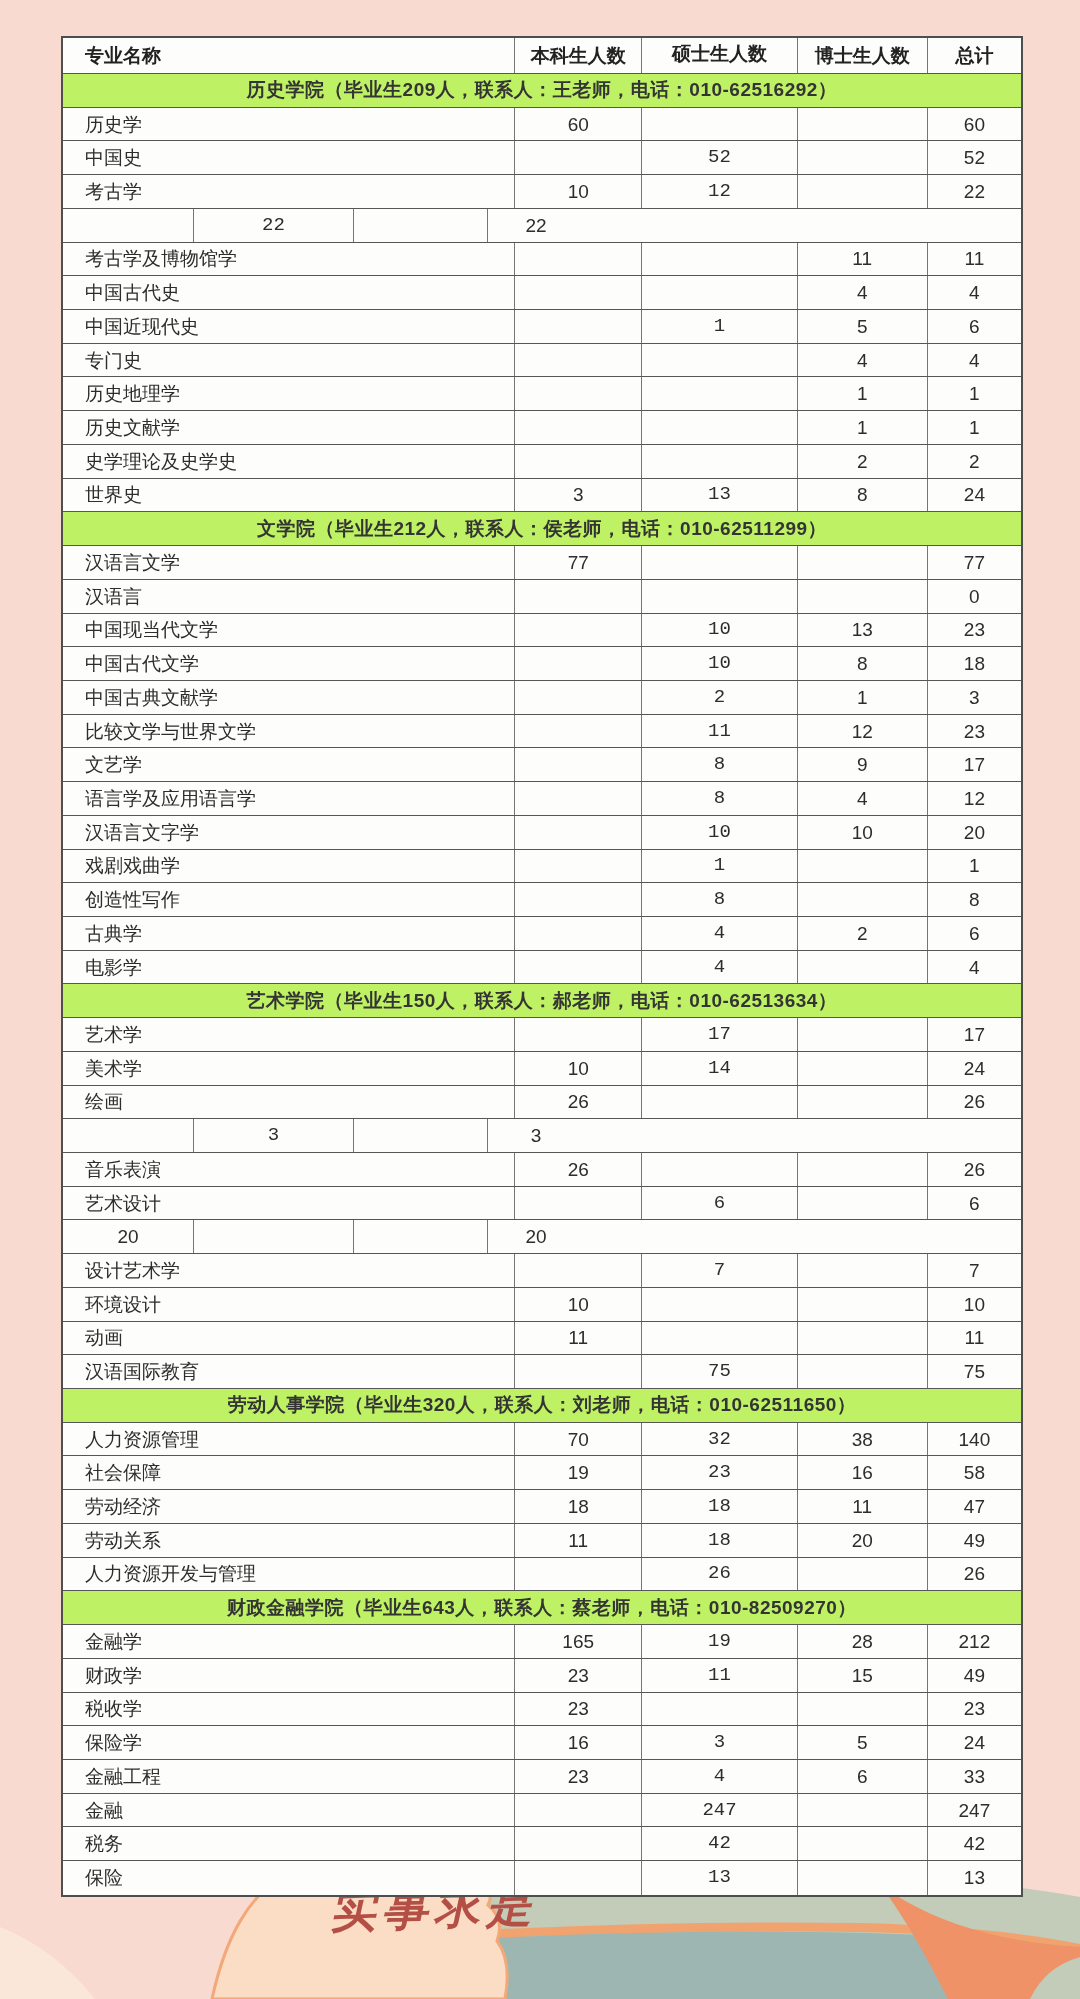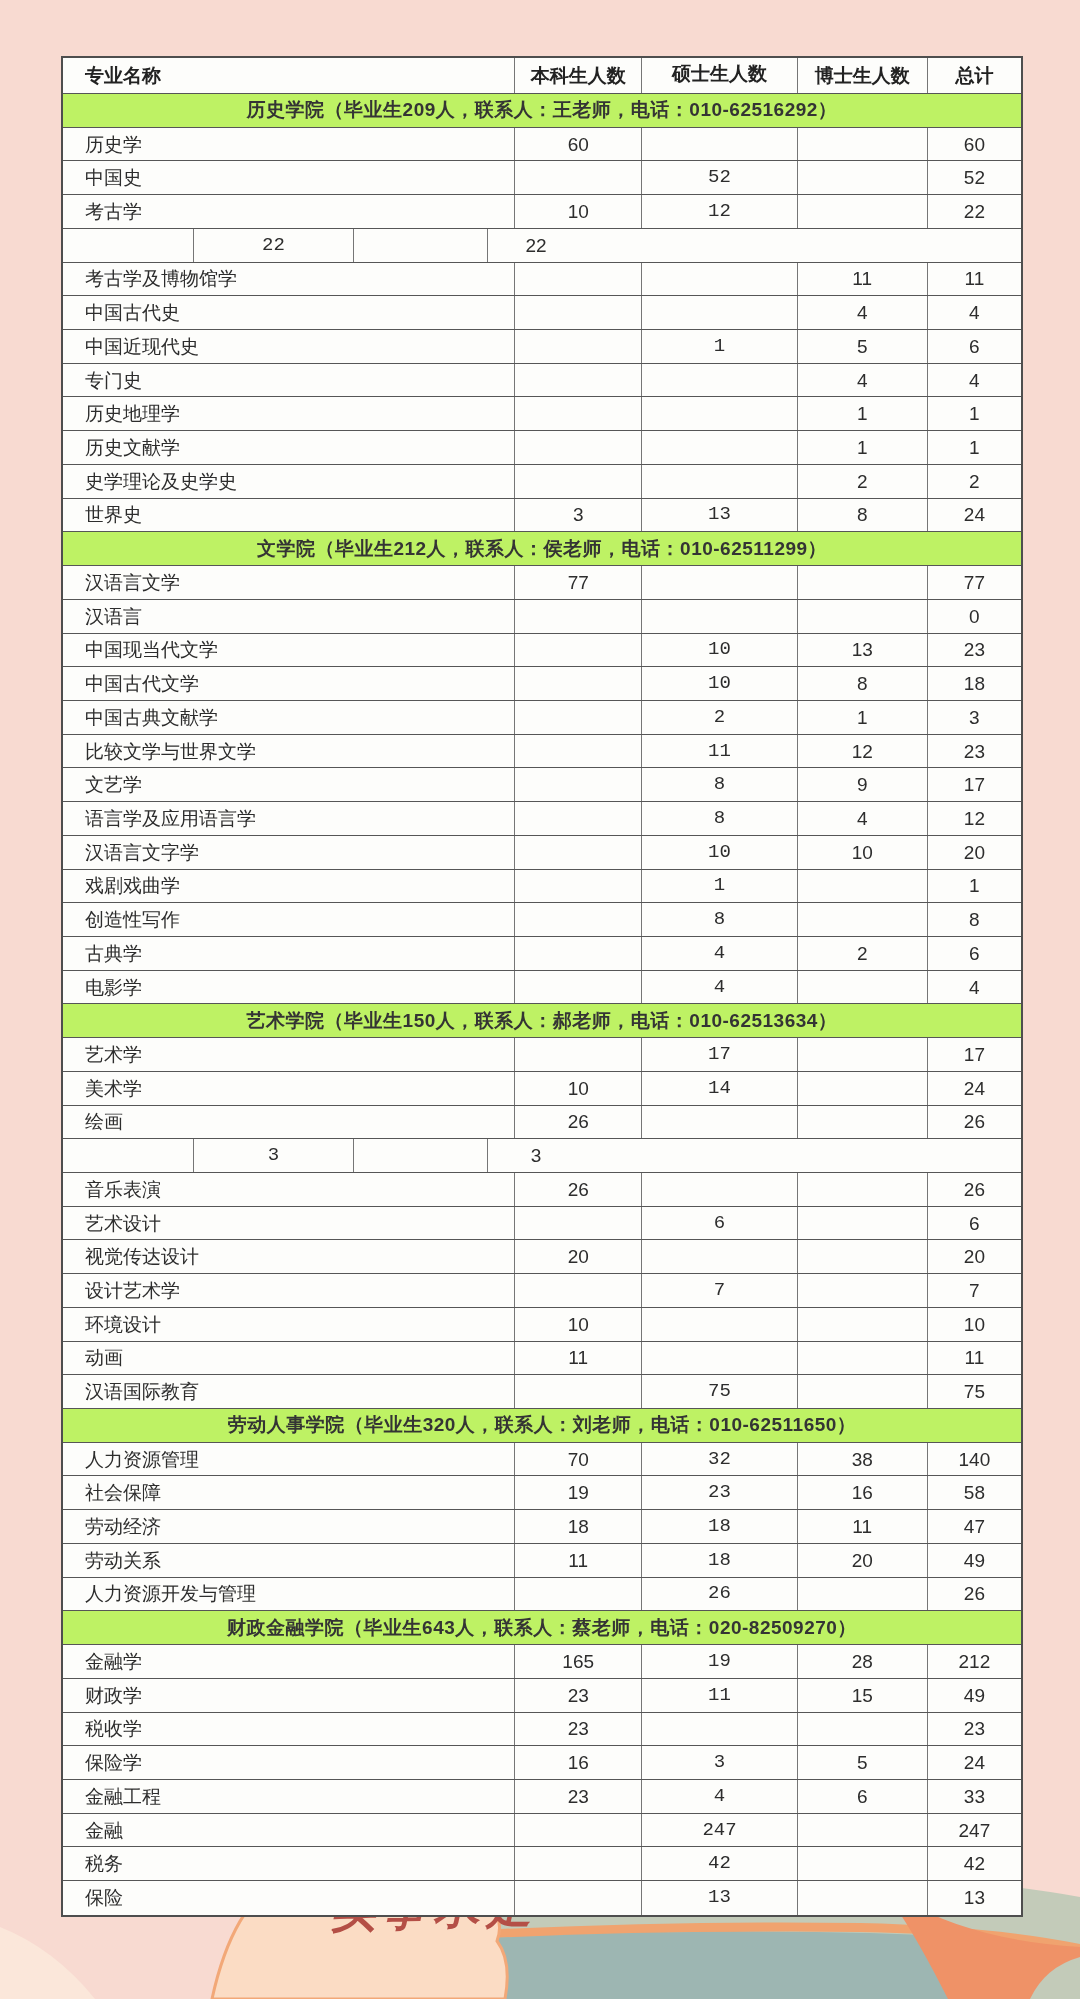--- a/index.html
+++ b/index.html
@@ -6,21 +6,21 @@
   html,body { width:1080px; height:1999px; }
   body {
     position:relative; overflow:hidden;
     background:#f8dad1;
     font-family:"Liberation Sans", sans-serif;
   }
   .decoration {
     position:absolute; left:0; bottom:0; width:1080px; height:150px; z-index:1;
   }
   .enroll-table {
-    position:absolute; left:61px; top:56px; width:962px; z-index:2;
+    position:absolute; left:61px; top:36px; width:962px; z-index:2;
     background:#fdfdfb;
     border:2px solid #4e4e4e;
   }
   .t-row {
     display:flex; height:33.72px; border-bottom:1.5px solid #565656;
   }
   .t-row:last-child { border-bottom:none; }
   .t-row.header { height:36px; }
   .cell {
     display:flex; align-items:center; justify-content:center;
@@ -290,21 +290,20 @@
     <div class="cell c-tot">26</div>
   </div>
       <div class="t-row">
     <div class="cell name">艺术设计</div>
     <div class="cell c-ug"></div>
     <div class="cell c-ms">6</div>
     <div class="cell c-phd"></div>
     <div class="cell c-tot">6</div>
   </div>
       <div class="t-row">
-    <div class="cell name">视觉传达设计</div>
     <div class="cell c-ug">20</div>
     <div class="cell c-ms"></div>
     <div class="cell c-phd"></div>
     <div class="cell c-tot">20</div>
   </div>
       <div class="t-row">
     <div class="cell name">设计艺术学</div>
     <div class="cell c-ug"></div>
     <div class="cell c-ms">7</div>
     <div class="cell c-phd"></div>
@@ -360,21 +359,21 @@
     <div class="cell c-phd">20</div>
     <div class="cell c-tot">49</div>
   </div>
       <div class="t-row">
     <div class="cell name">人力资源开发与管理</div>
     <div class="cell c-ug"></div>
     <div class="cell c-ms">26</div>
     <div class="cell c-phd"></div>
     <div class="cell c-tot">26</div>
   </div>
-      <div class="section-band">财政金融学院（毕业生643人，联系人：蔡老师，电话：020-82509270）</div>
+      <div class="section-band">财政金融学院（毕业生643人，联系人：蔡老师，电话：010-82509270）</div>
       <div class="t-row">
     <div class="cell name">金融学</div>
     <div class="cell c-ug">165</div>
     <div class="cell c-ms">19</div>
     <div class="cell c-phd">28</div>
     <div class="cell c-tot">212</div>
   </div>
       <div class="t-row">
     <div class="cell name">财政学</div>
     <div class="cell c-ug">23</div>

